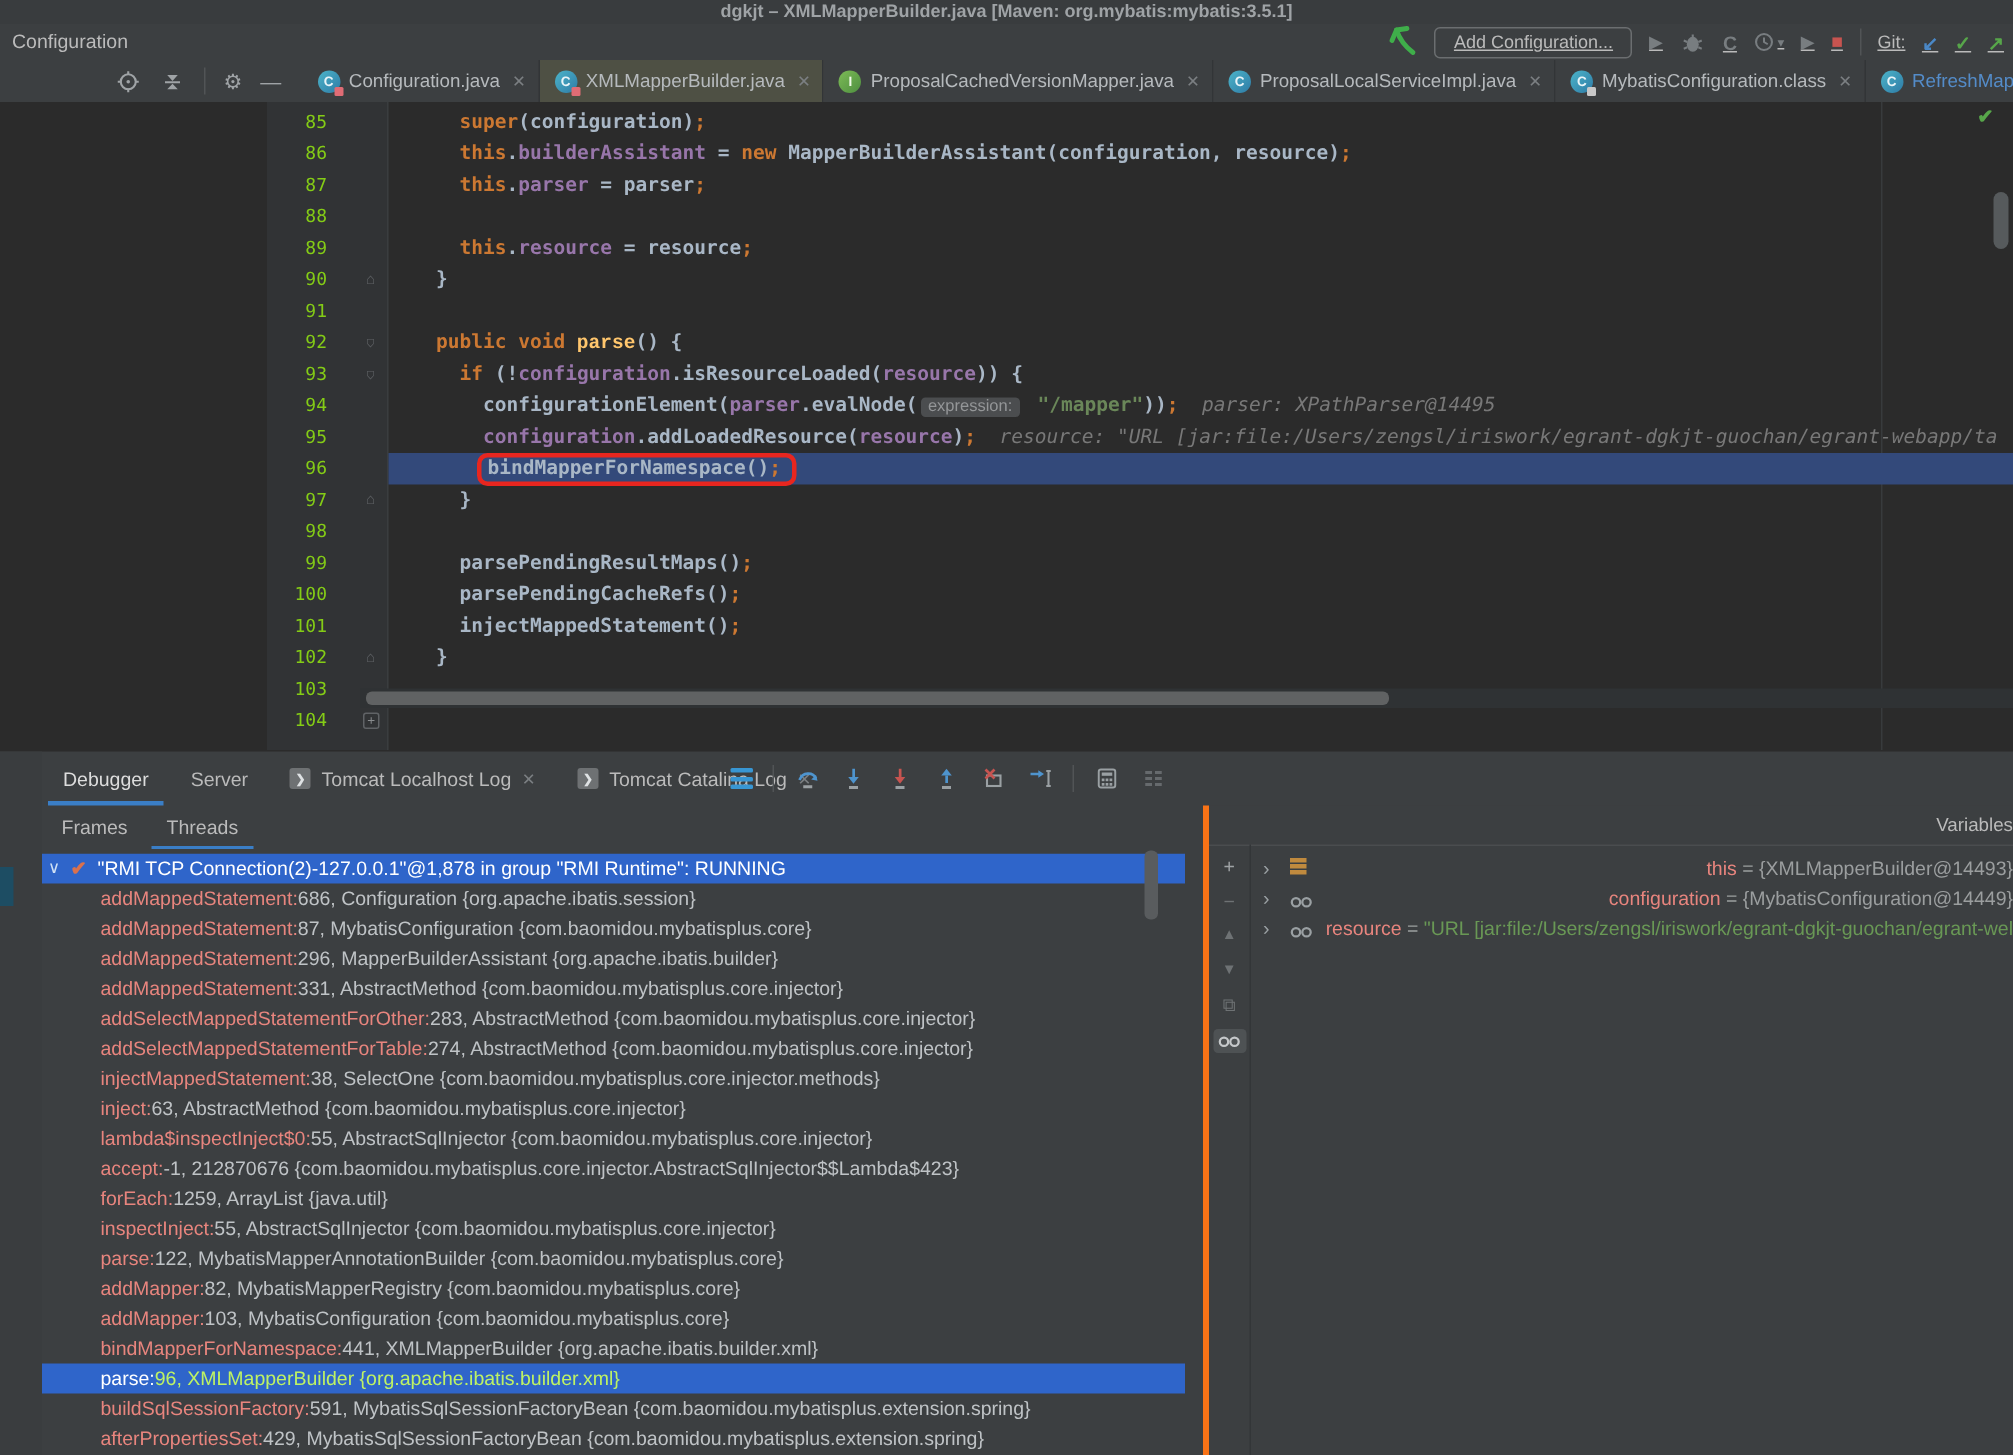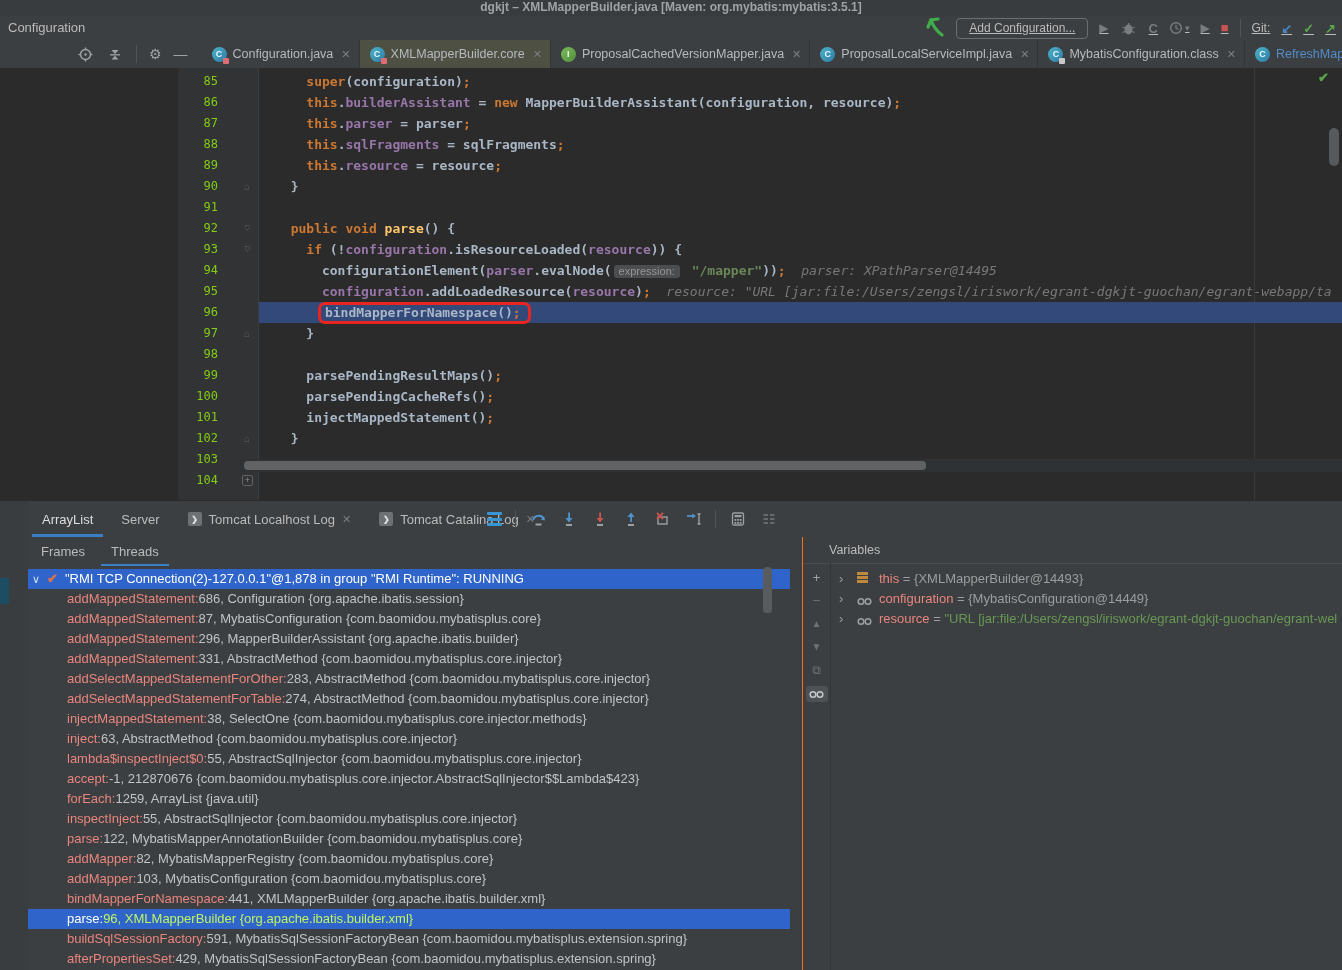--- a/index.html
+++ b/index.html
@@ -57,21 +57,21 @@
     font-family:"DejaVu Sans Mono",monospace;font-size:12px;}
   .fold{position:absolute;left:62px;width:14px;text-align:center;color:#606366;font-size:10px;}
   .fold-start{transform:rotate(180deg);}
   .fold-plus{border:1px solid #606366;border-radius:2px;width:9px;height:9px;line-height:8px;
     font-size:9px;top:5px;left:64px;color:#8a8d8f;}
   .code-text{position:absolute;left:97px;white-space:pre;font-family:"DejaVu Sans Mono",monospace;
     font-size:13px;font-weight:bold;color:#a9b7c6;z-index:1;}
   .sg-kw{color:#cc7832;}
   .sg-pl{color:#a9b7c6;}
   .sg-fld{color:#9876aa;}
-  .sg-fn{color:#ffc66d;}
+  .sg-fn{color:#ffc66d;font-family:Liberation Mono, monospace;}
   .sg-str{color:#6a8759;}
   .sg-sem{color:#cc7832;}
   .sg-hint{color:#787878;font-style:italic;font-weight:normal;}
   .sg-badge{background:#4b4d4f;color:#949698;border-radius:3px;padding:0 5px 1px 5px;margin:0 4px 0 2px;
     font-family:"Liberation Sans",sans-serif;font-size:11px;font-weight:normal;}
   .redbox{border:3px solid #e8261f;border-radius:7px;padding:0 7px 1px 4px;margin-left:-4px;}
   .insp-check{position:absolute;right:13px;top:2px;color:#57a64a;font-size:13px;font-weight:bold;z-index:3;}
   .v-scroll-thumb{position:absolute;right:3px;top:60px;width:10px;height:38px;border-radius:5px;background:#565a5c;z-index:3;}
   .h-scroll{position:absolute;left:62px;right:0;bottom:28px;height:13px;background:#2f3234;z-index:3;}
   .h-thumb{position:absolute;left:4px;top:2px;width:682px;height:9px;border-radius:4px;background:#606263;}
@@ -98,21 +98,21 @@
   .frow{position:relative;height:20px;line-height:20px;font-size:13px;color:#bfc3c6;white-space:nowrap;}
   .frow.sel{background:#2f65ca;color:#ffffff;}
   .frow .fm{color:#e8857e;} .frow.sel .fm{color:#ffffff;}
   .frow .floc{color:#bfc3c6;} .frow.sel .floc{color:#bef264;}
   .frame-pad{padding-left:39px;}
   .thread-chev{position:absolute;left:4px;top:0;color:#cfe0f5;font-size:11px;}
   .thread-check{position:absolute;left:19px;top:0;color:#d9714e;font-size:13px;font-weight:bold;}
   .thread-text{padding-left:37px;color:#ffffff;}
   .frames-scroll-thumb{position:absolute;left:763px;top:66px;width:9px;height:46px;border-radius:4px;background:#595c5e;}
   
-  .vars-panel{position:absolute;left:802px;top:36px;right:0;bottom:0;background:#3c3f41;border-left:1px solid #f97316;}
+  .vars-panel{position:absolute;left:802px;top:36px;right:0;bottom:0;background:#3c3f41;border-left:4px solid #f97316;text-align:right;}
   .vars-header{position:absolute;left:0;right:0;top:0;height:26px;line-height:26px;padding-left:26px;
     font-size:12.5px;color:#bbbbbb;border-bottom:1px solid #4a4d4f;}
   .vars-toolbar{position:absolute;left:0;top:26px;width:27px;bottom:0;border-right:1px solid #333638;
     display:flex;flex-direction:column;align-items:center;padding-top:8px;gap:9px;}
   .vt-ico{font-size:13px;color:#9fa3a5;line-height:14px;}
   .vt-ico.dim{color:#6e7274;font-size:10px;}
   .vt-glasses{background:#4e5254;border-radius:3px;width:22px;height:16px;display:flex;align-items:center;justify-content:center;}
   .var-rows{position:absolute;left:28px;top:32px;right:0;bottom:0;overflow:hidden;}
   .vrow{position:relative;height:20px;line-height:20px;font-size:13px;white-space:nowrap;}
   .vchev{position:absolute;left:8px;color:#9aa0a3;font-size:13px;}
@@ -194,21 +194,21 @@
       <span class="tool-ico">—</span>
     </div>
     <div class="tabs-strip" id="editor-tabs">
         <div class="tab">
           <span class="fico class">C<span class="fbadge dot"></span></span>
           <span class="tab-label">Configuration.java</span>
           <span class="tab-close">✕</span>
         </div>
         <div class="tab sel">
           <span class="fico class">C<span class="fbadge dot"></span></span>
-          <span class="tab-label">XMLMapperBuilder.core</span>
+          <span class="tab-label">XMLMapperBuilder.java</span>
           <span class="tab-close">✕</span>
         </div>
         <div class="tab">
           <span class="fico interface">I</span>
           <span class="tab-label">ProposalCachedVersionMapper.java</span>
           <span class="tab-close">✕</span>
         </div>
         <div class="tab">
           <span class="fico class">C</span>
           <span class="tab-label">ProposalLocalServiceImpl.java</span>
@@ -238,21 +238,20 @@
           <div class="code-line">
             <span class="ln">86</span>
             <span class="code-text">    <span class="sg-kw">this</span><span class="sg-pl">.</span><span class="sg-fld">builderAssistant</span><span class="sg-pl"> = </span><span class="sg-kw">new</span><span class="sg-pl"> MapperBuilderAssistant(configuration, resource)</span><span class="sg-sem">;</span></span>
           </div>
           <div class="code-line">
             <span class="ln">87</span>
             <span class="code-text">    <span class="sg-kw">this</span><span class="sg-pl">.</span><span class="sg-fld">parser</span><span class="sg-pl"> = parser</span><span class="sg-sem">;</span></span>
           </div>
           <div class="code-line">
             <span class="ln">88</span>
-            <span class="code-text">    <span class="sg-kw">this</span><span class="sg-pl">.</span><span class="sg-fld">sqlFragments</span><span class="sg-pl"> = sqlFragments</span><span class="sg-sem">;</span></span>
           </div>
           <div class="code-line">
             <span class="ln">89</span>
             <span class="code-text">    <span class="sg-kw">this</span><span class="sg-pl">.</span><span class="sg-fld">resource</span><span class="sg-pl"> = resource</span><span class="sg-sem">;</span></span>
           </div>
           <div class="code-line">
             <span class="ln">90</span>
             <span class="fold">⌂</span>
             <span class="code-text">  <span class="sg-pl">}</span></span>
           </div>
@@ -326,21 +325,21 @@
         </div>
     </div>
   </div>
 
   <div class="debug-panel">
     <div class="dbg-strip"></div>
     <div class="dbg-artifact"></div>
 
     <div class="dbg-tabs" id="debug-tabs">
         <div class="dtab sel">
-          <span>ArrayList</span>
+          <span>Debugger</span>
         </div>
         <div class="dtab">
           <span>Server</span>
         </div>
         <div class="dtab">
           <span class="console-ico">❯</span>
           <span>Tomcat Localhost Log</span>
           <span class="dtab-close">✕</span>
         </div>
         <div class="dtab">

